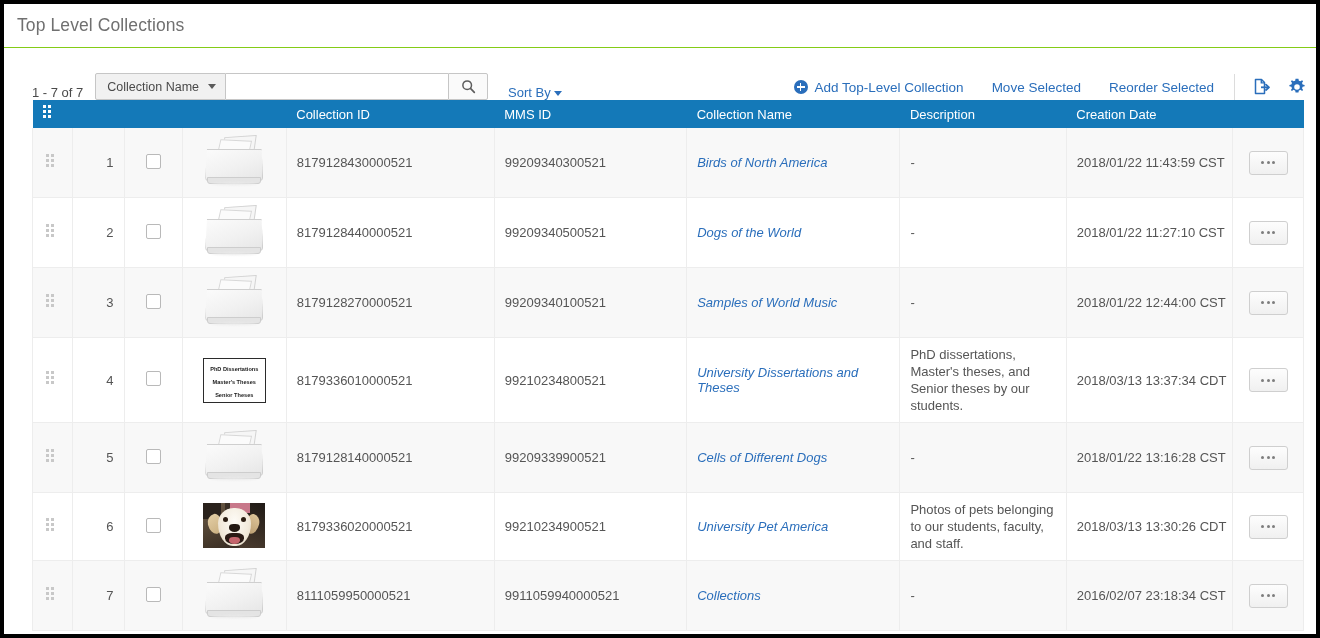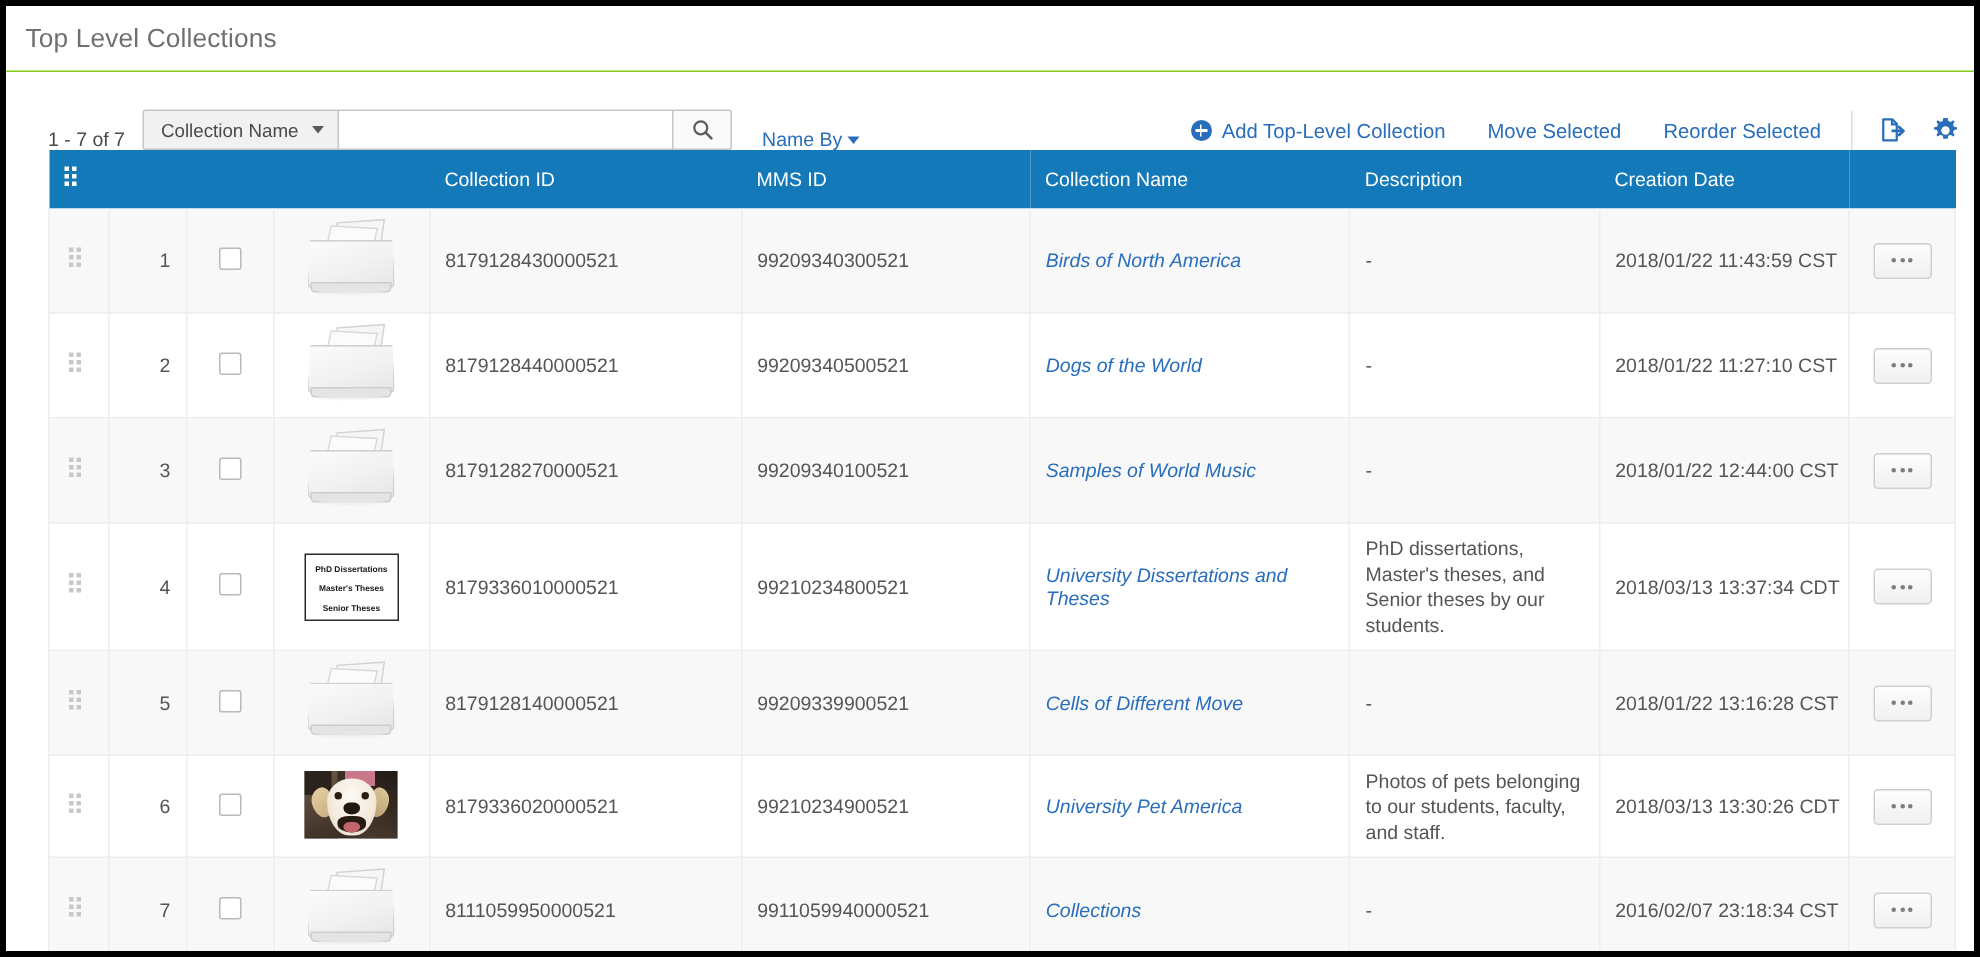--- a/index.html
+++ b/index.html
@@ -168,21 +168,21 @@
     width: 1272px;
     border-collapse: collapse;
     table-layout: fixed;
   }
   table.collections thead th {
     background: #1479b8;
     color: #ffffff;
     font-size: 13px;
     font-weight: 400;
     text-align: left;
-    height: 39px;
+    height: 28px;
     padding: 0 0 0 10px;
     vertical-align: middle;
     box-sizing: border-box;
   }
   .grid-dots {
     display: inline-block;
     width: 12px;
   }
   .grid-dots i {
     display: block;
@@ -389,21 +389,21 @@
       <input class="search-input" type="text" placeholder="" style="">
       <div class="search-btn">
         <svg width="15" height="15" viewBox="0 0 16 16">
           <circle cx="6.6" cy="6.6" r="4.6" fill="none" stroke="#5d5d5d" stroke-width="1.6"></circle>
           <line x1="10.1" y1="10.1" x2="14.2" y2="14.2" stroke="#5d5d5d" stroke-width="1.8" stroke-linecap="round"></line>
         </svg>
       </div>
     </div>
 
     <div class="sortby">
-      <span>Name By</span><span class="caret"></span>
+      <span>Sort By</span><span class="caret"></span>
     </div>
 
     <div class="toolbar-spacer"></div>
 
     <div class="toolbar-actions">
       <div class="action-link">
         <span class="plus-circle"></span>
         <span>Add Top-Level Collection</span>
       </div>
       <div class="action-link">
@@ -528,21 +528,21 @@
                 <span></span>
               </span></td>
           </tr>
           <tr class="odd">
             <td class="c-handle"><span class="grid-dots handle-dots"><i></i><i></i><i></i><i></i><i></i><i></i></span></td>
             <td class="c-num">5</td>
             <td class="c-check"><span class="cb"></span></td>
             <td class="c-thumb"><span class="thumb-default"><span class="papers"></span><span class="papers2"></span><span class="box-front"></span><span class="box-base"></span><span class="shadow"></span></span></td>
             <td class="c-id">8179128140000521</td>
             <td class="c-mms">99209339900521</td>
-            <td class="c-name"><a>Cells of Different Move</a></td>
+            <td class="c-name"><a>Cells of Different Dogs</a></td>
             <td class="c-desc">-</td>
             <td class="c-date">2018/01/22 13:16:28 CST</td>
             <td class="c-actions"><span class="dots-btn">
                 <span></span>
                 <span></span>
                 <span></span>
               </span></td>
           </tr>
           <tr class="even">
             <td class="c-handle"><span class="grid-dots handle-dots"><i></i><i></i><i></i><i></i><i></i><i></i></span></td>

